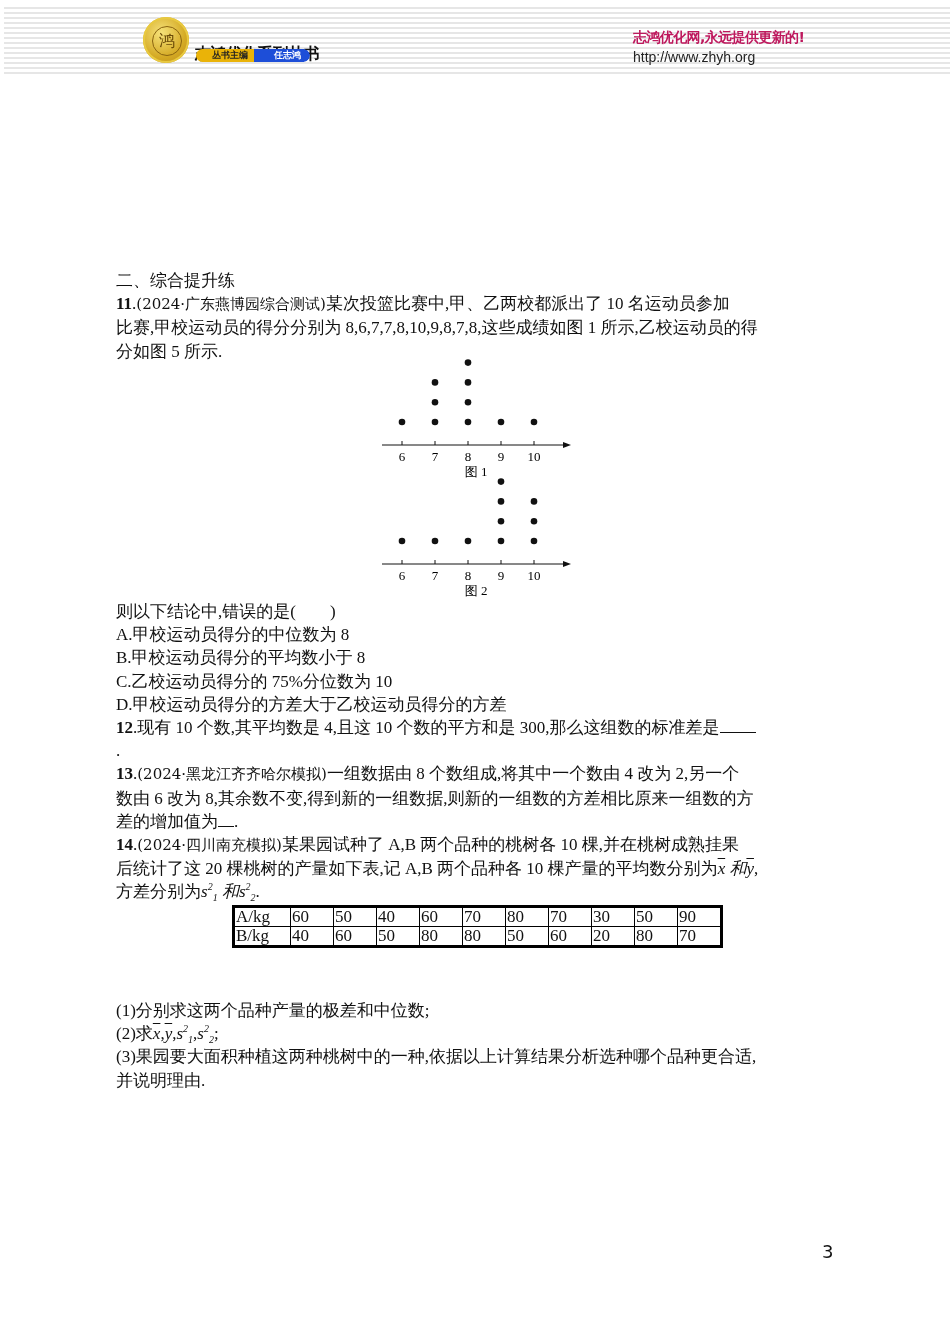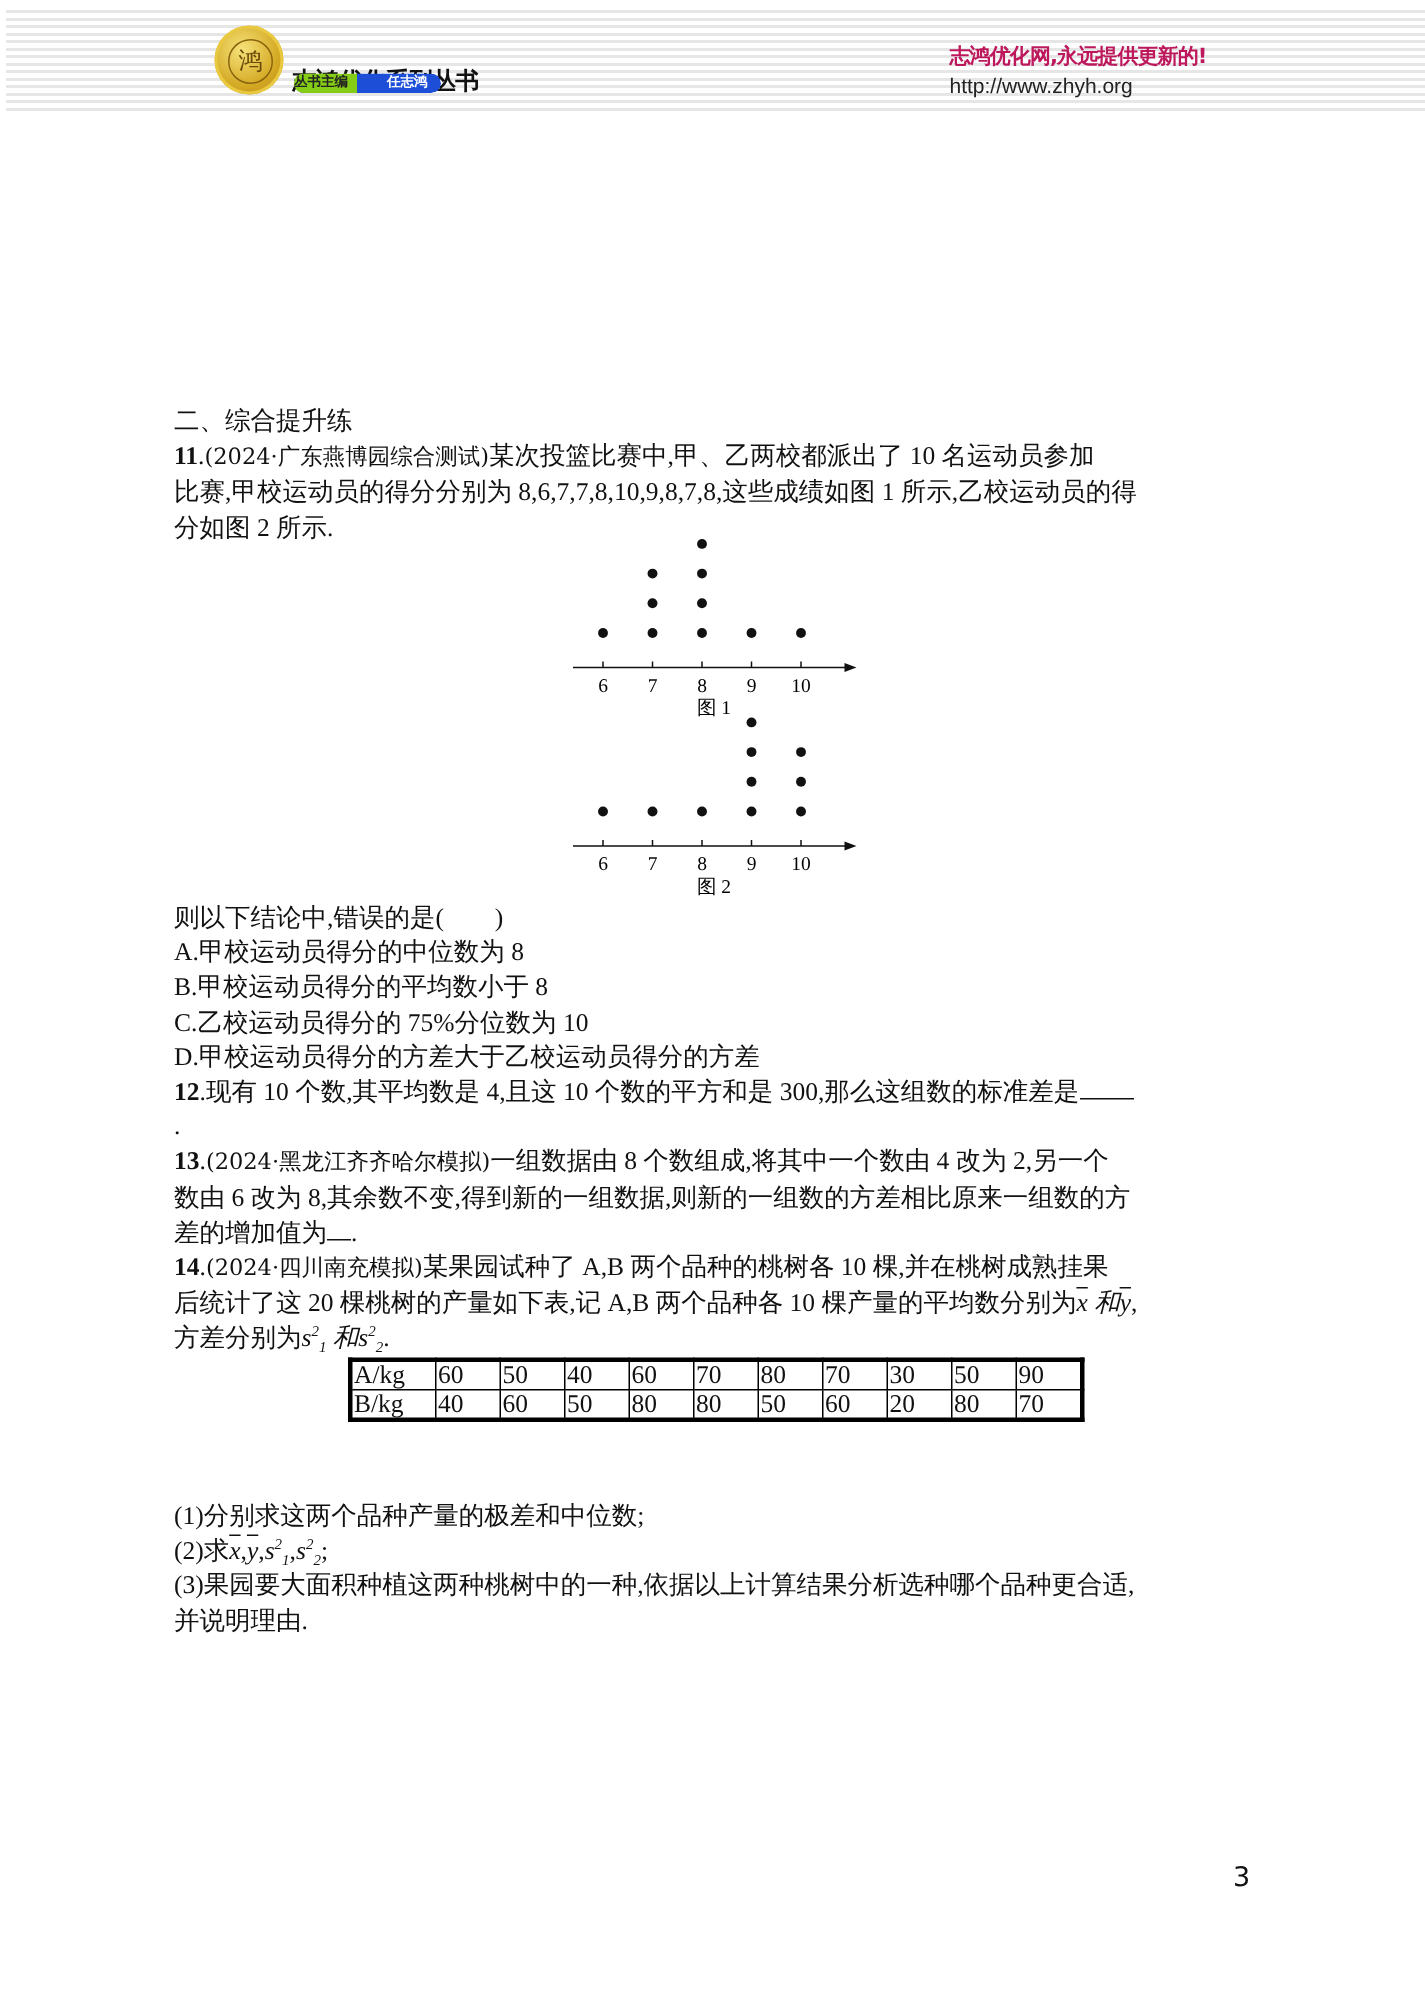--- a/index.html
+++ b/index.html
@@ -22,21 +22,21 @@
     text-align: center; line-height: 28px;
   }
   .series-title {
     position: absolute; left: 195px; top: 44px; font-family: "DejaVu Sans", sans-serif;
     font-weight: bold; font-size: 16px; color: #111; letter-spacing: -0.5px;
   }
   .editor-pill {
     position: absolute; left: 196px; top: 49px; height: 13px; display: flex; font-family: "DejaVu Sans", sans-serif;
     font-size: 9px; font-weight: bold; line-height: 13px; border-radius: 7px; overflow: hidden;
   }
-  .editor-pill .left { background: #84cc16; color: #222; padding: 0 6px 0 0; }
+  .editor-pill .left { background: #eab308; color: #222; padding: 0 6px 0 16px; }
   .editor-pill .right { background: #1d4ed8; color: #fff; padding: 0 9px 0 20px; border-radius: 0 7px 7px 0; }
   .slogan {
     position: absolute; left: 633px; top: 29px; font-family: "DejaVu Sans", sans-serif; font-weight: bold;
     font-size: 14px; color: #be185d; letter-spacing: -0.6px;
   }
   .site-url {
     position: absolute; left: 633px; top: 49px; font-family: "Liberation Sans", sans-serif; font-size: 14px; color: #222;
   }
   .content { position: absolute; left: 116px; top: 269px; width: 724px; font-size: 17px; line-height: 23.2px; }
   .content p { margin: 0; }
@@ -70,21 +70,21 @@
   <span class="left">丛书主编</span>
   <span class="right">任志鸿</span>
 </div>
 <div class="slogan">志鸿优化网,永远提供更新的!</div>
 <div class="site-url">http://www.zhyh.org</div>
 
 <div class="content">
   <p>二、综合提升练</p>
   <p><span class="qnum">11</span>.<span class="src">(2024·广东燕博园综合测试)</span><span>某次投篮比赛中,甲、乙两校都派出了 10 名运动员参加</span></p>
   <p>比赛,甲校运动员的得分分别为 8,6,7,7,8,10,9,8,7,8,这些成绩如图 1 所示,乙校运动员的得</p>
-  <p>分如图 2 所示.</p>
+  <p>分如图 5 所示.</p>
 </div>
 
 <svg style="position:absolute;left:0;top:0" width="950" height="610" viewBox="0 0 950 610">
   <g>
     <line x1="382" y1="445" x2="566" y2="445" stroke="#111" stroke-width="1"></line>
     <polygon points="571,445 563,442 563,448" fill="#111"></polygon>
     <g id="fig1-ticks">
         <line x1="402" x2="402" y1="441" y2="445" stroke="#111" stroke-width="1"></line>
         <text x="402" y="461" font-size="13" text-anchor="middle">6</text>
         <line x1="435" x2="435" y1="441" y2="445" stroke="#111" stroke-width="1"></line>

